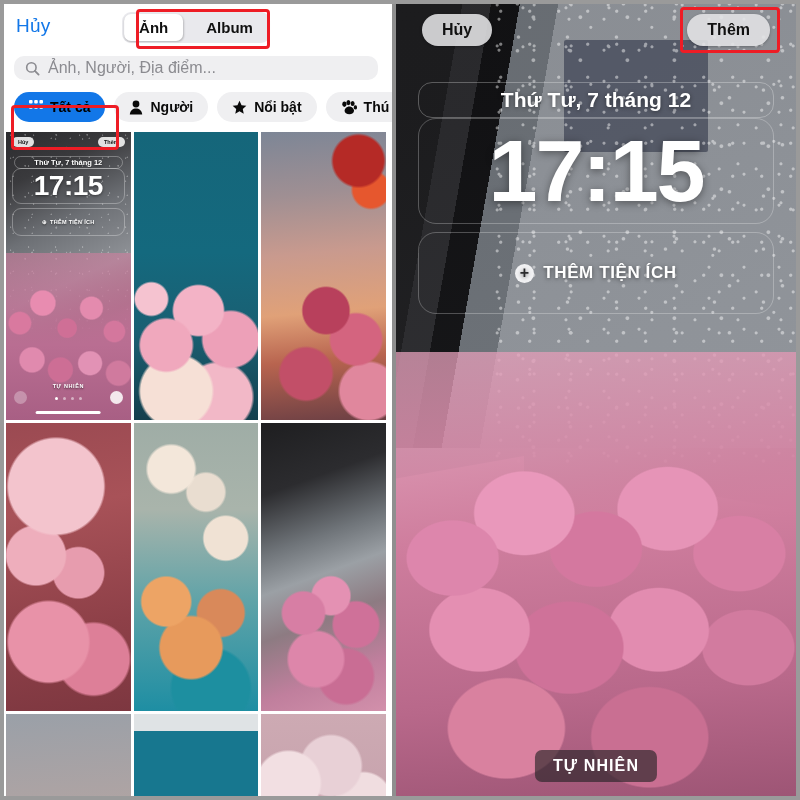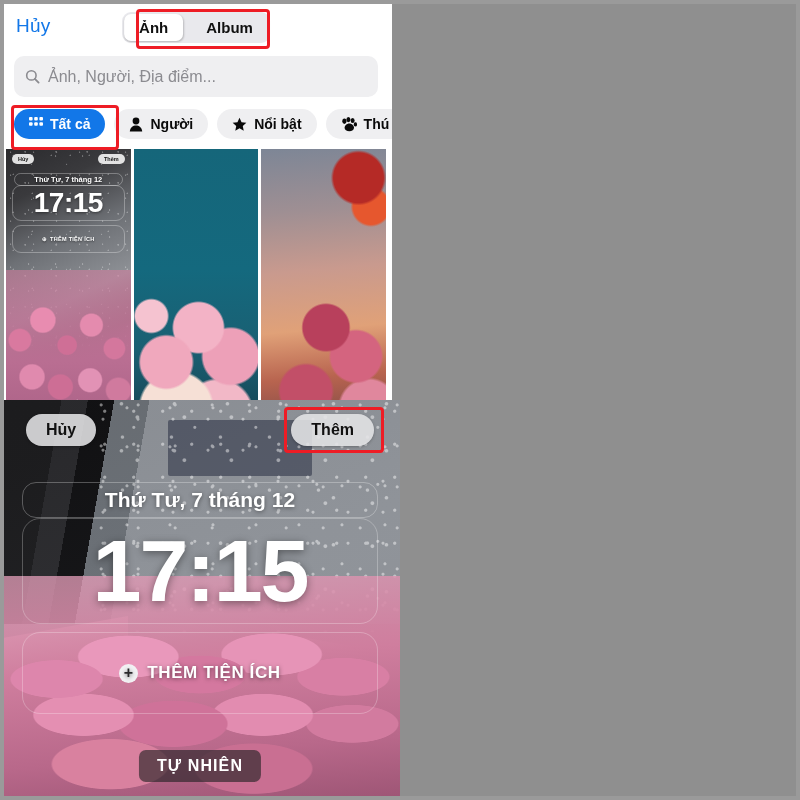--- a/index.html
+++ b/index.html
@@ -1,21 +1,21 @@
 <!DOCTYPE html>
 <html><head>
 <meta charset="utf-8">
 <style>
   * { margin:0; padding:0; box-sizing:border-box; }
   html, body {
     width:800px; height:800px; overflow:hidden;
     background:#9a9a9a;
     font-family:"Liberation Sans", sans-serif;
   }
-  #root { position:relative; width:800px; height:800px; display:flex; background:#8f8f8f;flex-direction:column; }
+  #root { position:relative; width:800px; height:800px; display:flex; background:#8f8f8f; }
 
   
   .left-panel {
     position:relative; width:396px; height:800px;
     background:#ffffff; overflow:hidden;
     display:flex; flex-direction:column;
     border-right:4px solid #8f8f8f;
   }
 
   
@@ -36,37 +36,37 @@
   }
   .seg {
     font-size:15px; font-weight:bold; color:#101010;
     padding:5px 15px; border-radius:7px; white-space:nowrap;
   }
   .seg.active { background:#ffffff; box-shadow:0 1px 2px rgba(0,0,0,.22); }
 
   
   .search-row { padding:4px 14px 8px; }
   .search-field {
-    height:41px; background:#efeff1; border-radius:10px;
+    height:24px; background:#efeff1; border-radius:10px;
     display:flex; align-items:center; gap:8px; padding:0 11px;
   }
   .search-ph { color:#8b8b90; font-size:16px; }
 
   
   .chips-row {
     display:flex; gap:9px; padding:4px 0 10px 14px;
     overflow:hidden; flex:0 0 auto;
   }
   .chip {
     display:flex; align-items:center; gap:7px;
     background:#efeff1; color:#0a0a0a;
     border-radius:17px; padding:7px 15px;
     font-size:14px; font-weight:bold; white-space:nowrap;
   }
-  .chip.active { background:#1277e8; color:#ffffff; }
+  .chip.active { background:#1277e8; color:#000000; }
   .chip .glyph { display:flex; align-items:center; }
 
   
   .photo-grid {
     flex:1 1 auto; display:grid;
     grid-template-columns:repeat(3,1fr);
     gap:3px; padding:0 6px 0 6px;
     overflow:hidden; align-content:start;
   }
   .cell { position:relative; height:288px; overflow:hidden; background:#ccc; }

